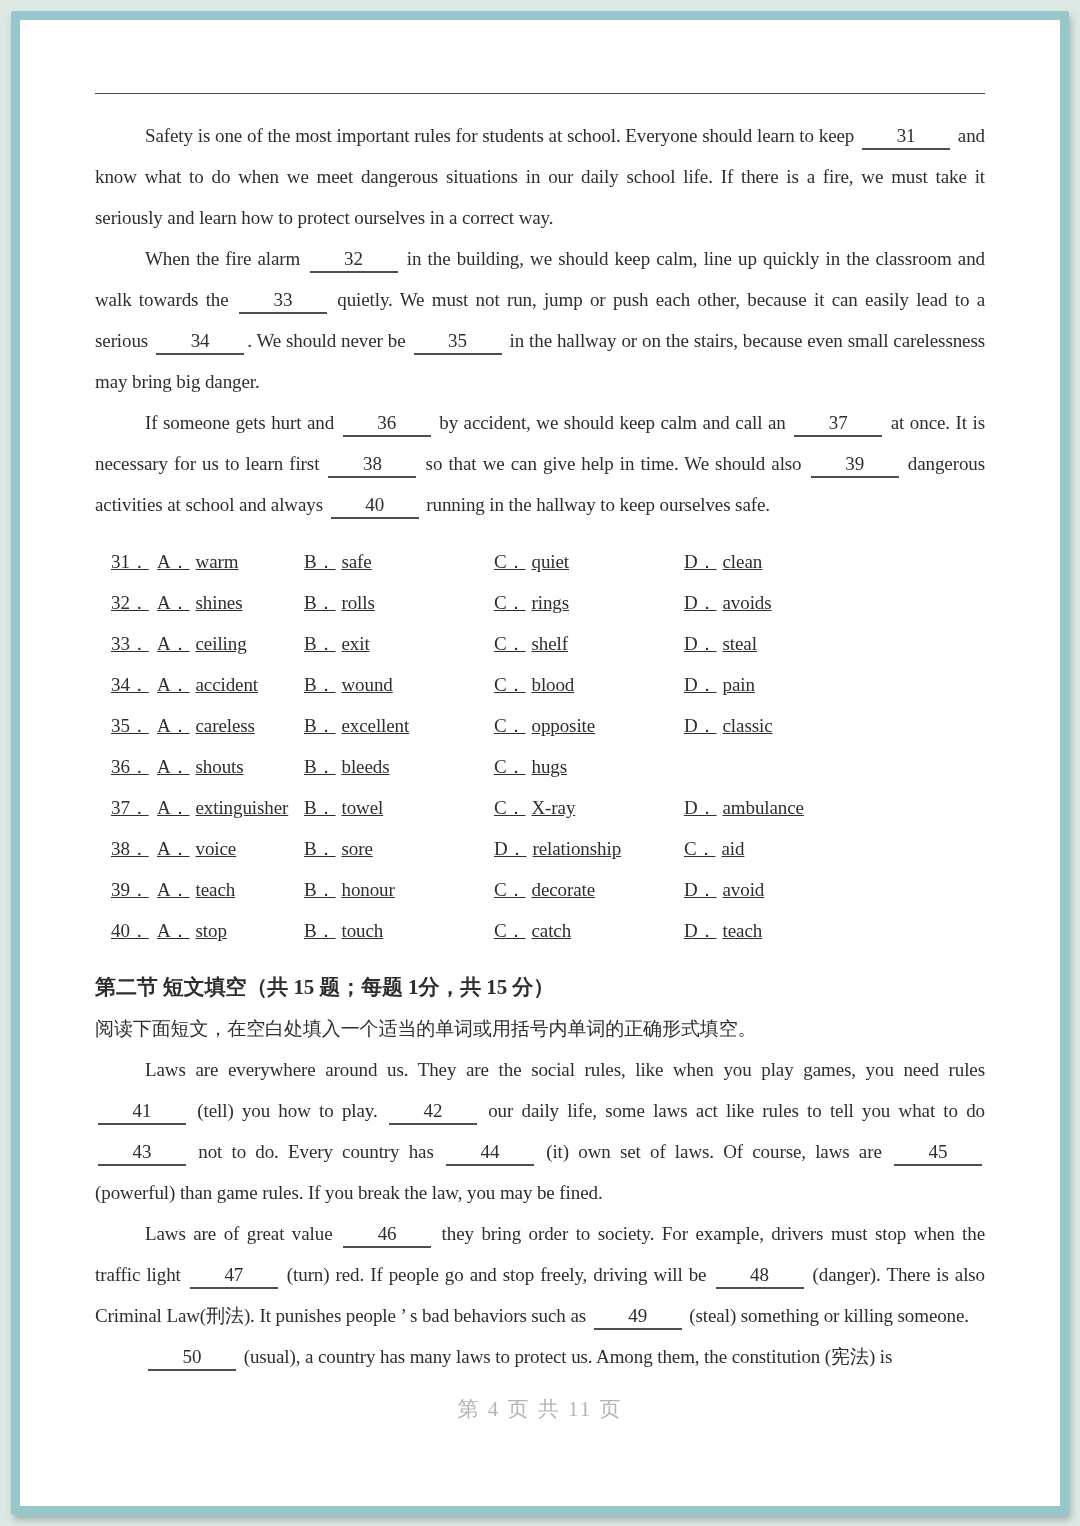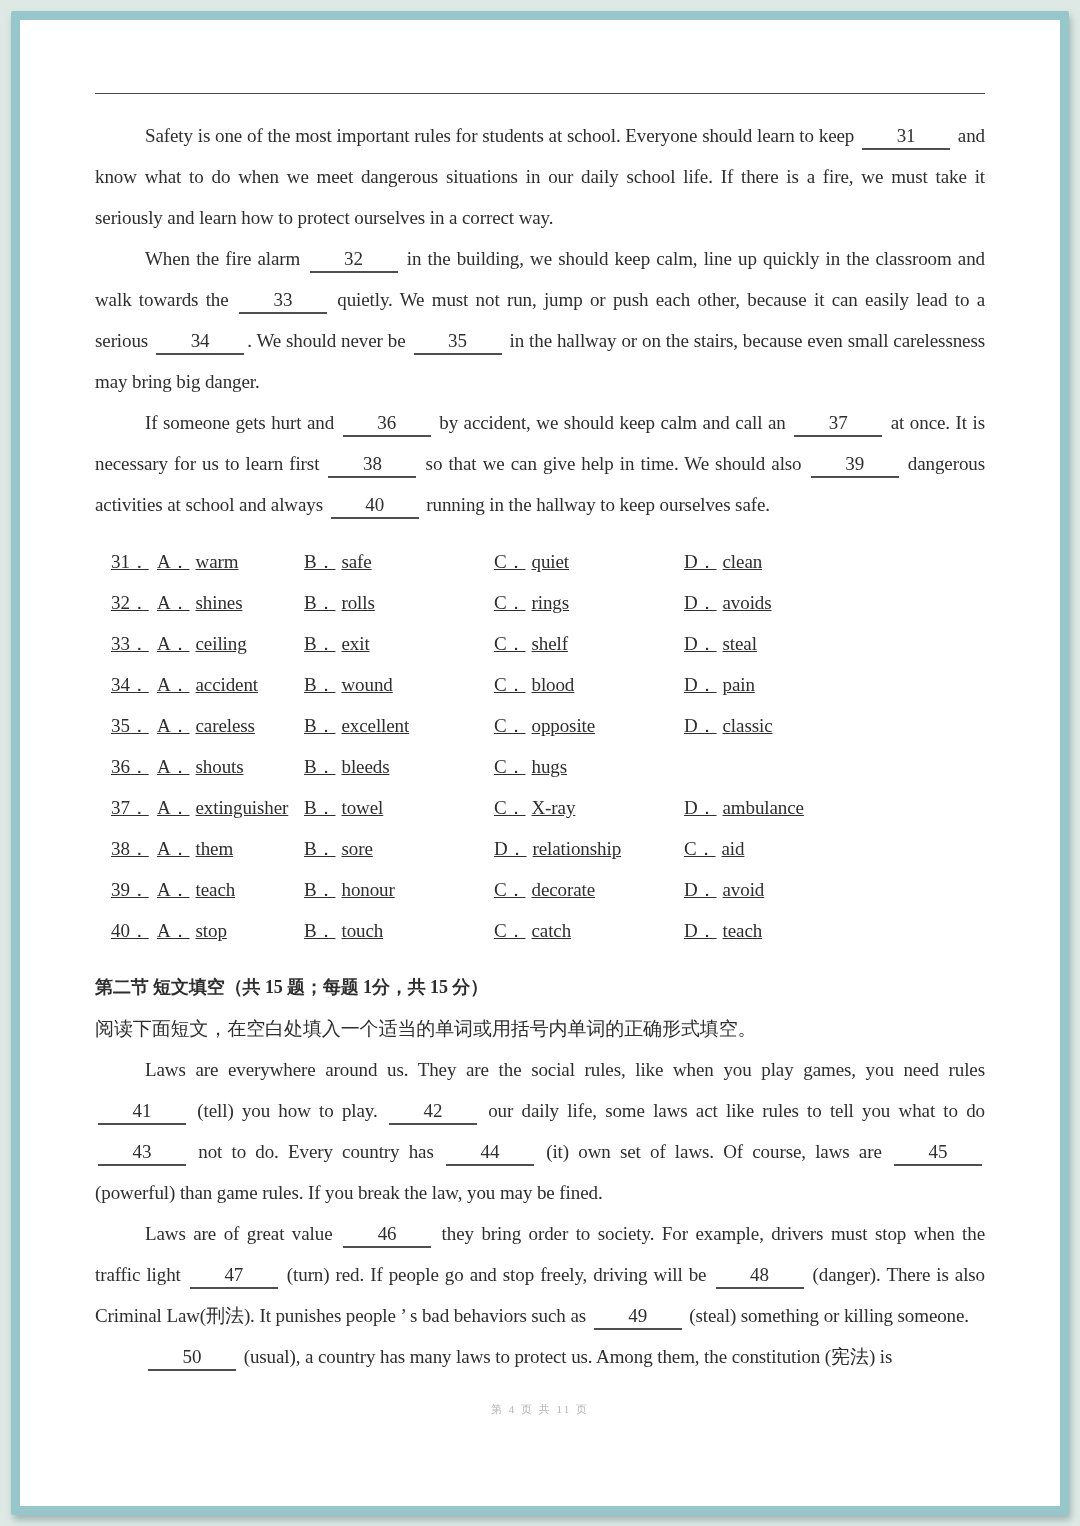--- a/index.html
+++ b/index.html
@@ -40,28 +40,28 @@
   }
   .options{margin:16px;text-decoration:underline;}
   .opt-row{
     display:grid;
     grid-template-columns:46px 147px 190px 190px 1fr;
     line-height:41px;
     white-space:nowrap;
   }
   .opt-letter{margin-right:6px;}
   .sec-title{
-    margin:0;font-size:18px;font-weight:bold;line-height:41px;
+    margin:0;font-size:21px;font-weight:bold;line-height:41px;
     font-family:"Liberation Serif","DejaVu Serif",serif;
   }
   .instruction{margin:0;line-height:41px;}
   .footer{
     text-align:center;
     color:var(--footer,#b4b4b4);
-    font-size:11px;
+    font-size:21px;
     letter-spacing:2px;
     margin-top:22px;
     line-height:20px;
   }
 </style>
 </head>
 <body style="--outer: #dee9e5; --teal: #97c7ca; --page: #ffffff; --ink: #2e2e2e; --rule: #4a4a4a; --blank: #4f4f4f; --footer: #b4b4b4;">
 
 <div class="frame">
   <div class="content">
@@ -118,21 +118,21 @@
         </div>
         <div class="opt-row">
           <span class="opt-num">37．</span>
           <span class="opt-cell"><span class="opt-letter">A．</span><span class="opt-word">extinguisher</span></span>
           <span class="opt-cell"><span class="opt-letter">B．</span><span class="opt-word">towel</span></span>
           <span class="opt-cell"><span class="opt-letter">C．</span><span class="opt-word">X-ray</span></span>
           <span class="opt-cell"><span class="opt-letter">D．</span><span class="opt-word">ambulance</span></span>
         </div>
         <div class="opt-row">
           <span class="opt-num">38．</span>
-          <span class="opt-cell"><span class="opt-letter">A．</span><span class="opt-word">them</span></span>
+          <span class="opt-cell"><span class="opt-letter">A．</span><span class="opt-word">voice</span></span>
           <span class="opt-cell"><span class="opt-letter">B．</span><span class="opt-word">sore</span></span>
           <span class="opt-cell"><span class="opt-letter">D．</span><span class="opt-word">relationship</span></span>
           <span class="opt-cell"><span class="opt-letter">C．</span><span class="opt-word">aid</span></span>
         </div>
         <div class="opt-row">
           <span class="opt-num">39．</span>
           <span class="opt-cell"><span class="opt-letter">A．</span><span class="opt-word">teach</span></span>
           <span class="opt-cell"><span class="opt-letter">B．</span><span class="opt-word">honour</span></span>
           <span class="opt-cell"><span class="opt-letter">C．</span><span class="opt-word">decorate</span></span>
           <span class="opt-cell"><span class="opt-letter">D．</span><span class="opt-word">avoid</span></span>

